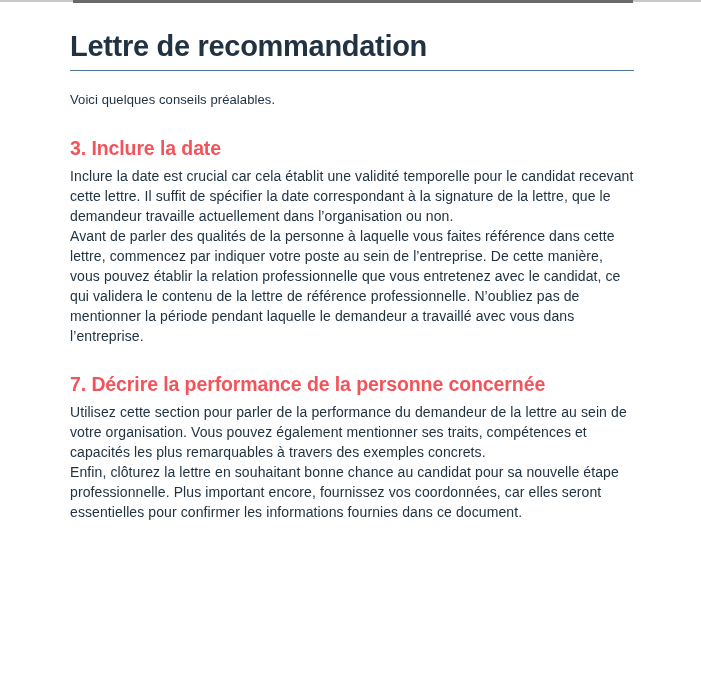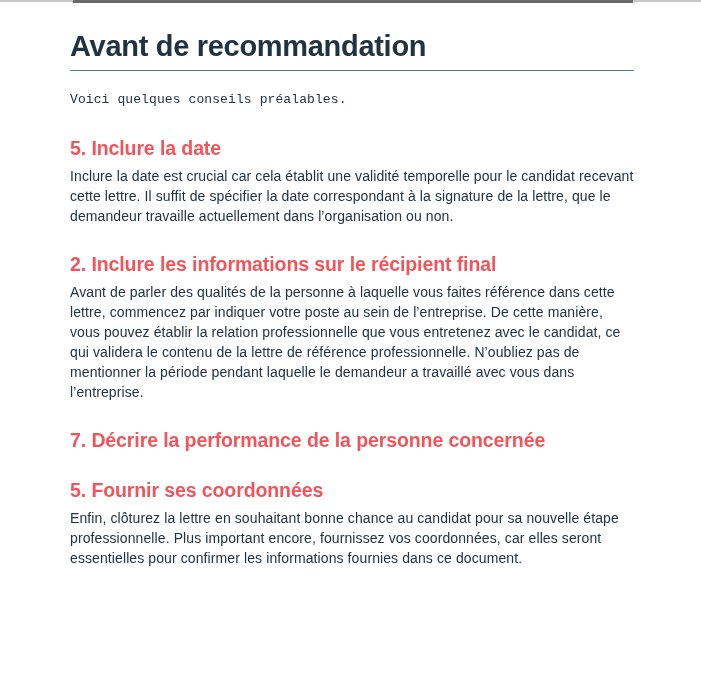--- a/index.html
+++ b/index.html
@@ -50,21 +50,20 @@
     border: none;
     border-top: 1px solid var(--divider);
     margin: 8px 0 0 0;
     width: 564px;
   }
   .intro {
     margin: 19px 0 0 0;
     font-size: 13px;
     line-height: 20px;
     letter-spacing: 0.1px;
-    font-family: Liberation Mono, monospace;
   }
   .tip-section h2 {
     margin: 26px 0 6px 0;
     font-size: 19.5px;
     line-height: 24px;
     font-weight: 700;
     letter-spacing: -0.1px;
     color: var(--accent);
   }
   .tip-section p {
@@ -79,39 +78,38 @@
 </head>
 <body>
 
 <div class="topbar">
   <span class="seg-left"></span>
   <span class="seg-mid"></span>
   <span class="seg-right"></span>
 </div>
 
 <main>
-  <h1>Avant de recommandation</h1>
+  <h1>Lettre de recommandation</h1>
   <hr class="divider">
   <p class="intro">Voici quelques conseils préalables.</p>
   <div id="sections">
   <section class="tip-section">
-    <h2>5. Inclure la date</h2>
+    <h2>3. Inclure la date</h2>
     <p>Inclure la date est crucial car cela établit une validité temporelle pour le candidat recevant cette lettre. Il suffit de spécifier la date correspondant à la signature de la lettre, que le demandeur travaille actuellement dans l’organisation ou non.</p>
   </section>
 
   <section class="tip-section">
-    <h2>2. Inclure les informations sur le récipient final</h2>
   </section>
 
   <section class="tip-section">
     <p>Avant de parler des qualités de la personne à laquelle vous faites référence dans cette lettre, commencez par indiquer votre poste au sein de l’entreprise. De cette manière, vous pouvez établir la relation professionnelle que vous entretenez avec le candidat, ce qui validera le contenu de la lettre de référence professionnelle. N’oubliez pas de mentionner la période pendant laquelle le demandeur a travaillé avec vous dans l’entreprise.</p>
   </section>
 
   <section class="tip-section">
     <h2>7. Décrire la performance de la personne concernée</h2>
+    <p>Utilisez cette section pour parler de la performance du demandeur de la lettre au sein de votre organisation. Vous pouvez également mentionner ses traits, compétences et capacités les plus remarquables à travers des exemples concrets.</p>
   </section>
 
   <section class="tip-section">
-    <h2>5. Fournir ses coordonnées</h2>
     <p>Enfin, clôturez la lettre en souhaitant bonne chance au candidat pour sa nouvelle étape professionnelle. Plus important encore, fournissez vos coordonnées, car elles seront essentielles pour confirmer les informations fournies dans ce document.</p>
   </section>
 </div>
 </main>
 
 </body></html>

